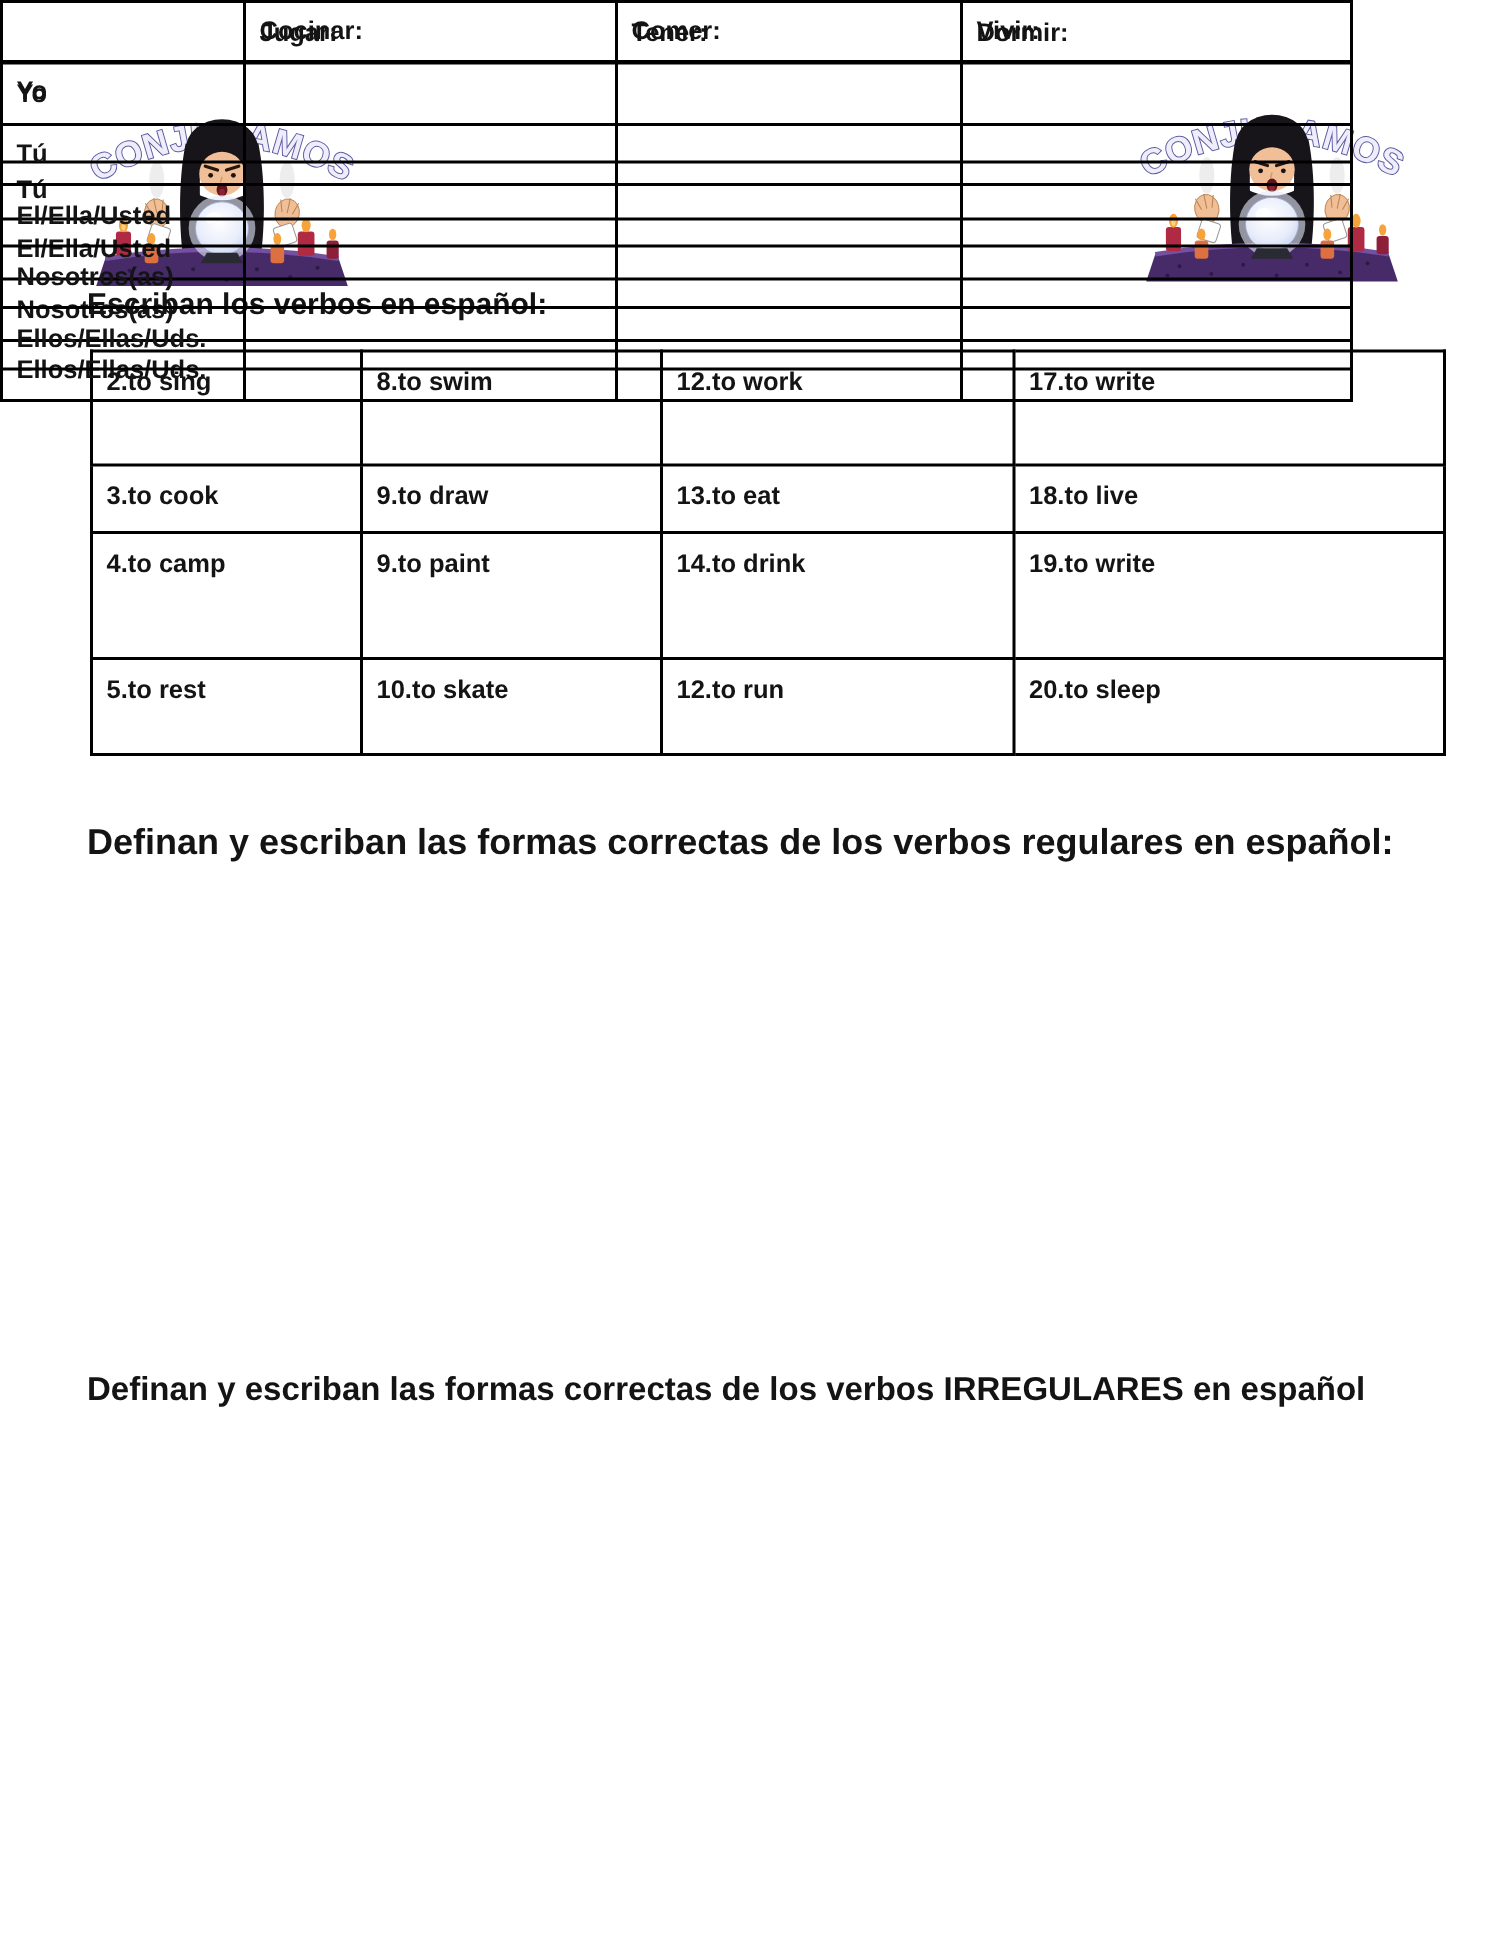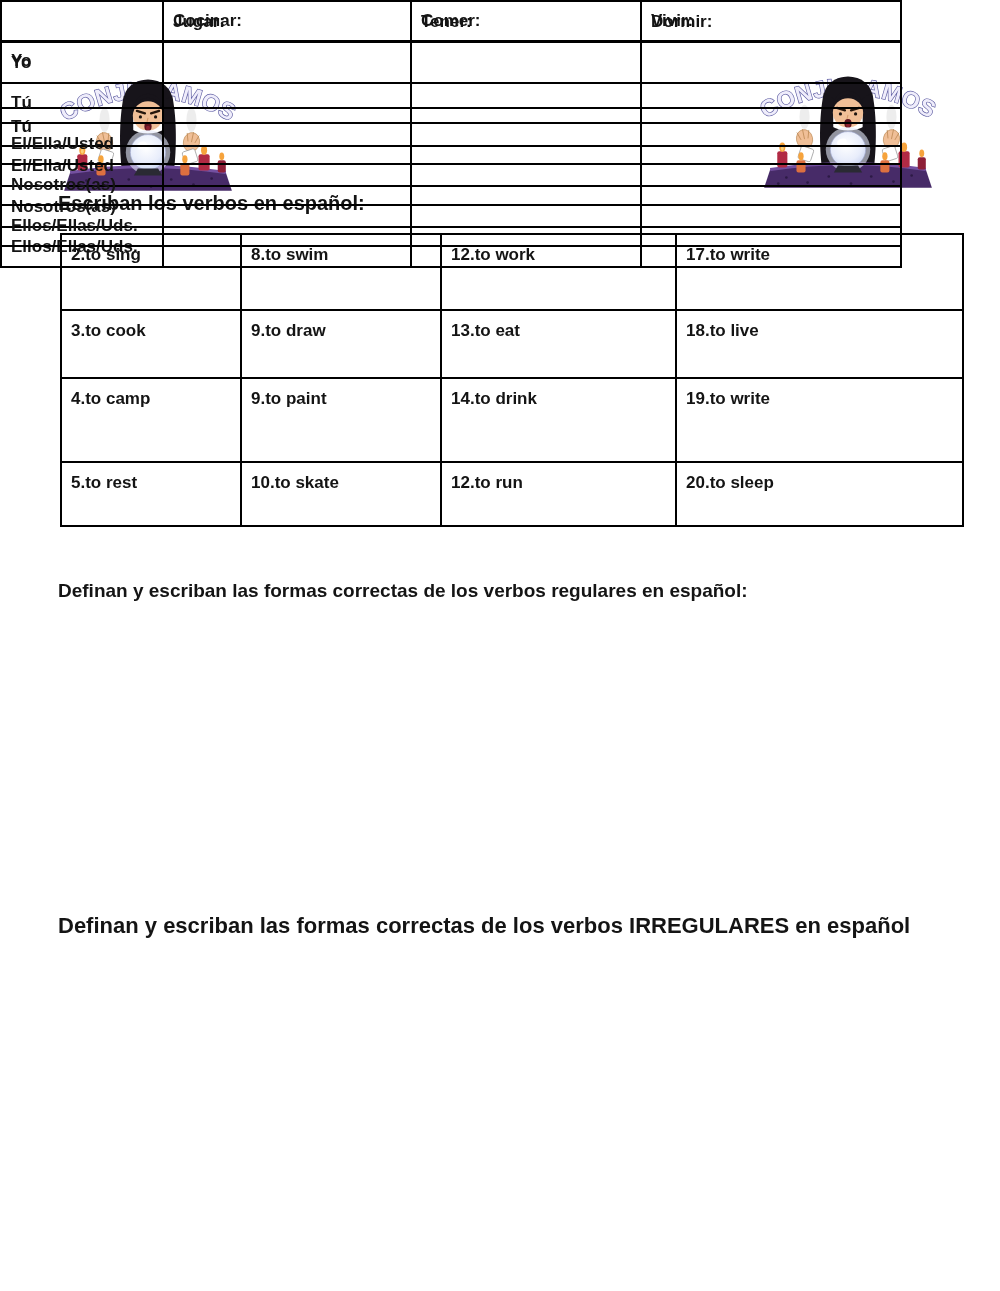--- a/index.html
+++ b/index.html
@@ -1,20 +1,20 @@
 <!DOCTYPE html>
 <html><head>
 <meta charset="utf-8">
 <style>
   html,body{margin:0;padding:0;background:#fff;}
   .page{position:relative;width:1000px;height:1291px;background:#ffffff;
         font-family:"Liberation Sans",sans-serif;color:#151515;overflow:hidden;}
   .heading{position:absolute;font-weight:bold;white-space:nowrap;color:#141414;}
   #h1{left:58px;top:192px;font-size:20px;}
-  #h2{left:58px;top:580px;font-size:19px;}
+  #h2{left:58px;top:548px;font-size:24px;}
   #h3{left:58px;top:913px;font-size:22px;}
   table{position:absolute;border-collapse:collapse;table-layout:fixed;}
   td{border:2px solid #000;font-weight:bold;font-size:17px;color:#141414;overflow:hidden;}
   #t1{left:60px;top:233px;}
   #t1 td{vertical-align:top;padding:10px 2px 0 9px;}
   .vt td{vertical-align:middle;padding:0 2px 0 9px;}
   .vt td.top{vertical-align:top;padding-top:9px;}
   .badge{position:absolute;width:192px;height:128px;}
   #badgeL{left:52px;top:64px;}
   #badgeR{left:752px;top:61px;}
@@ -117,21 +117,21 @@
         <col style="width:235px">
         <col style="width:287px">
       </colgroup>
     <tbody>
     <tr style="height:76px">
       <td>2.to sing</td>
       <td>8.to swim</td>
       <td>12.to work</td>
       <td>17.to write</td>
     </tr>
-    <tr style="height:68px">
+    <tr style="height:45px">
       <td>3.to cook</td>
       <td>9.to draw</td>
       <td>13.to eat</td>
       <td>18.to live</td>
     </tr>
     <tr style="height:84px">
       <td>4.to camp</td>
       <td>9.to paint</td>
       <td>14.to drink</td>
       <td>19.to write</td>

